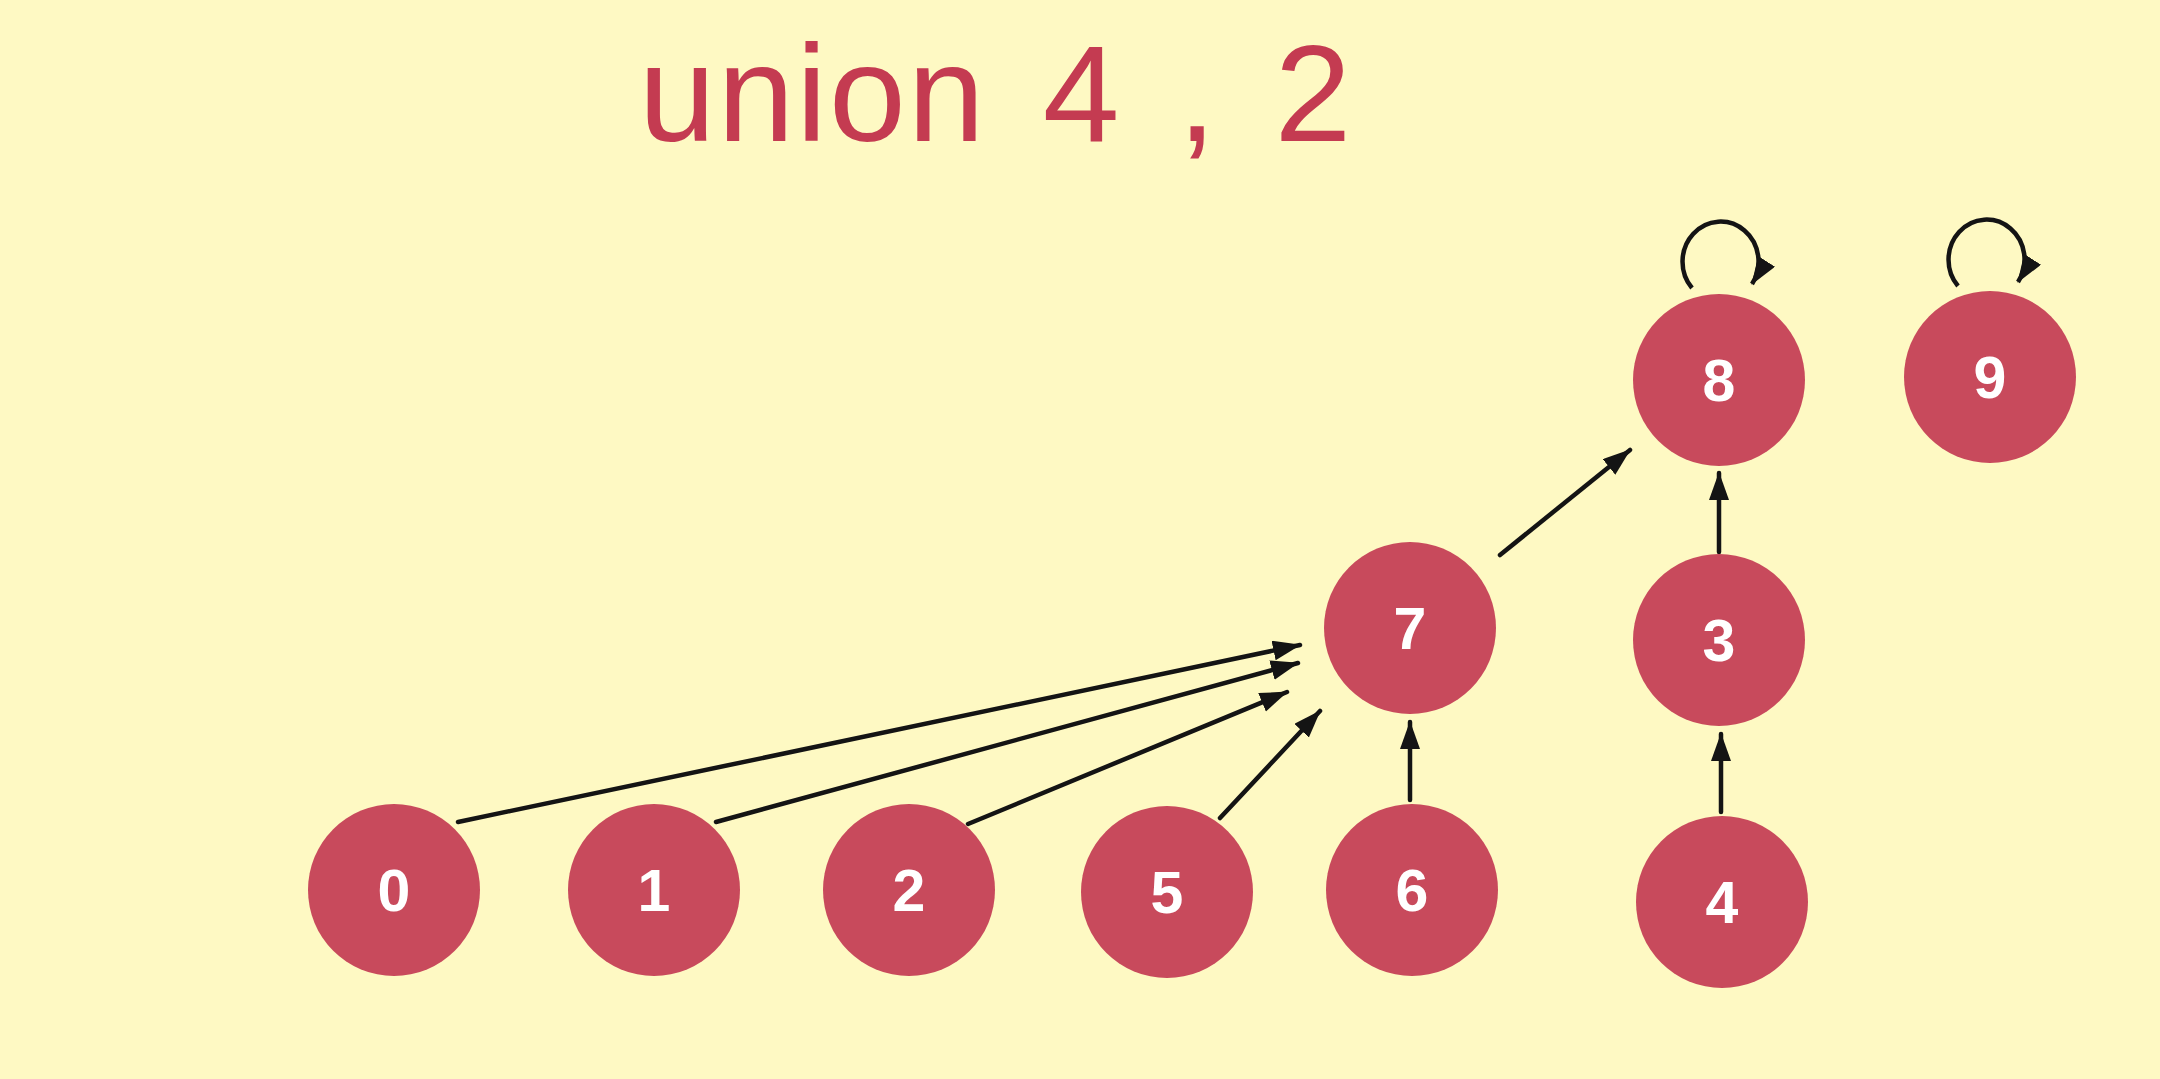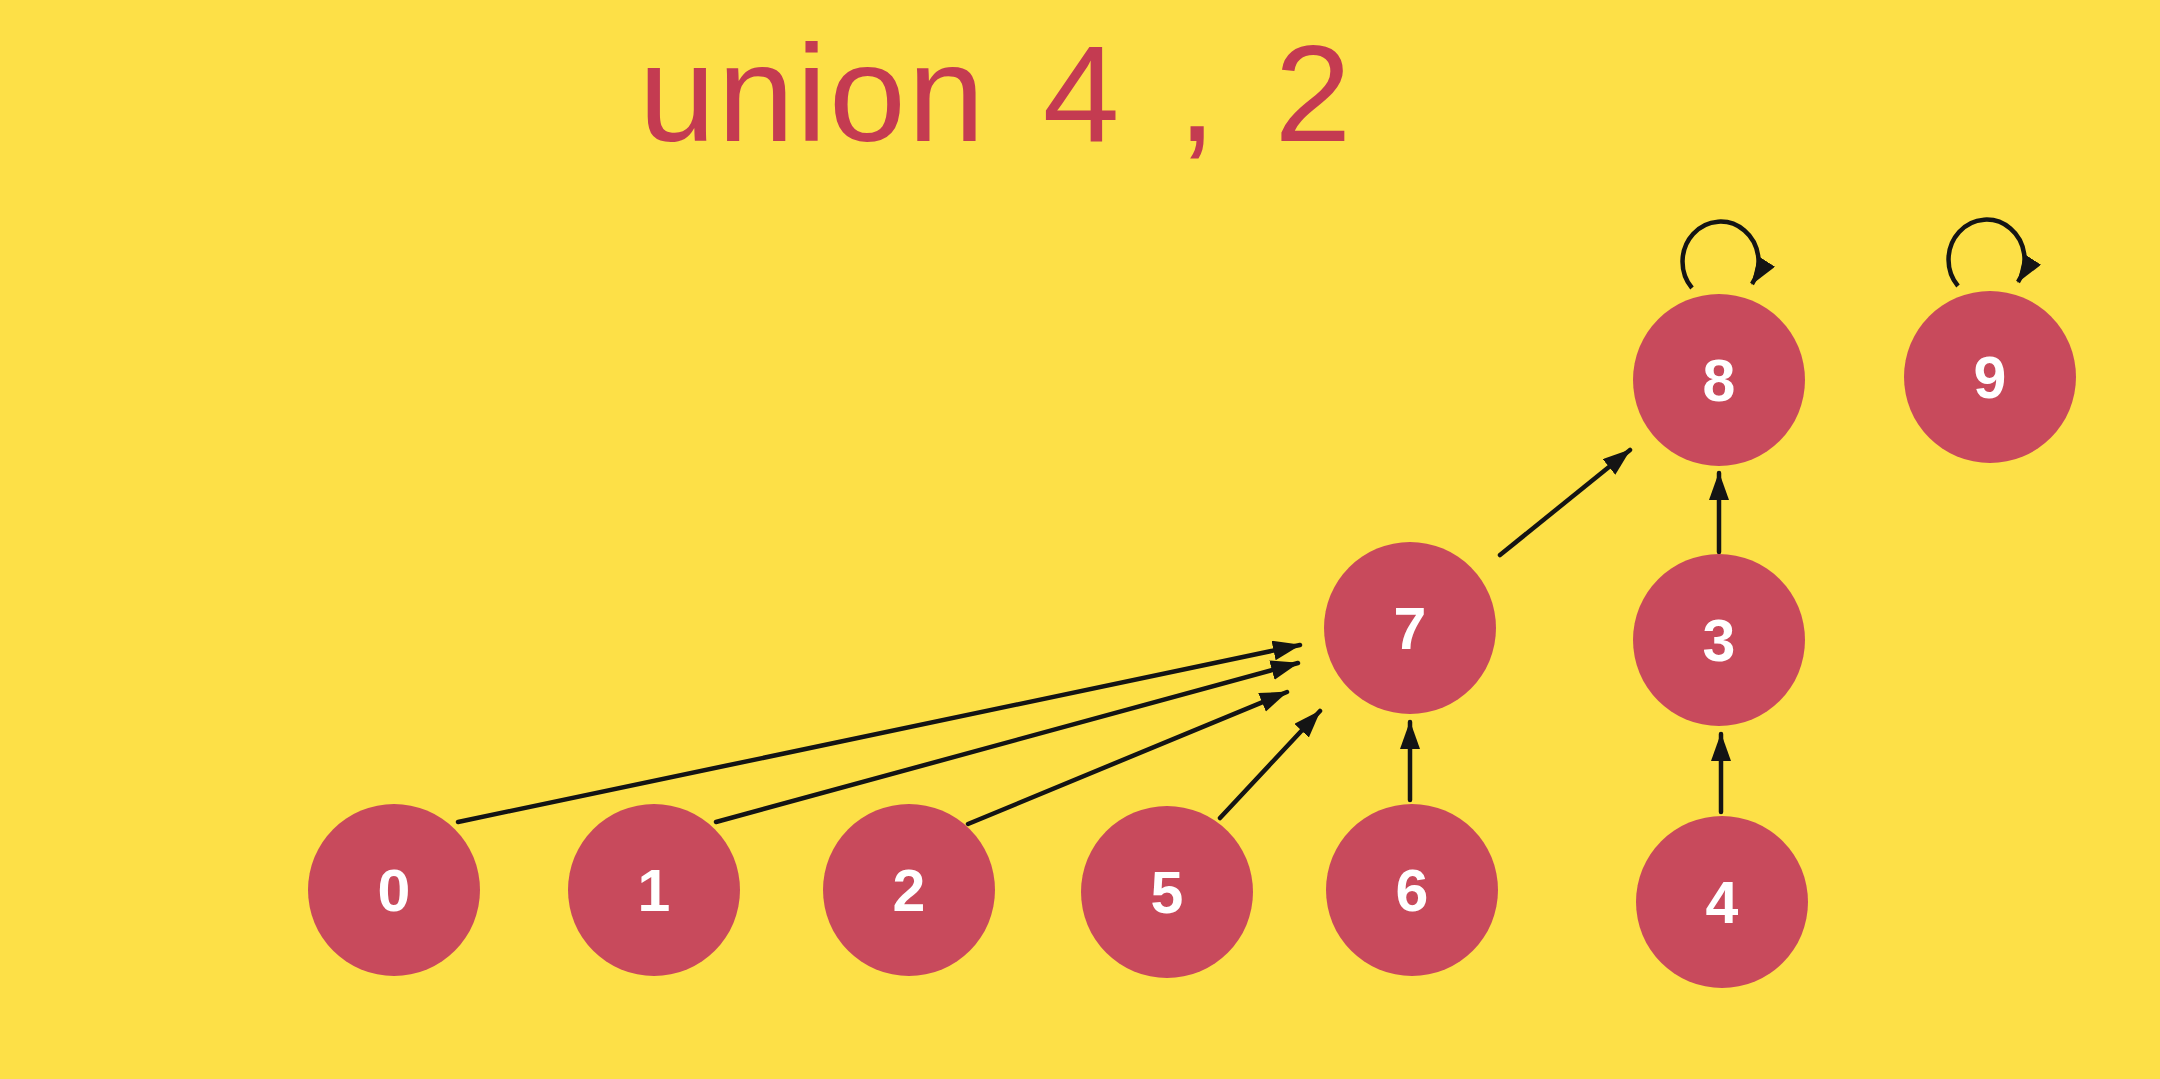--- a/index.html
+++ b/index.html
@@ -10,21 +10,21 @@
   body {
     width: 2160px;
     height: 1079px;
     overflow: hidden;
     font-family: "Liberation Sans", sans-serif;
   }
   .stage {
     position: relative;
     width: 2160px;
     height: 1079px;
-    background: #fde047;
+    background: #fef9c3;
   }
   .title {
     position: absolute;
     top: 14px;
     left: 0;
     width: 1992px;
     text-align: center;
     font-size: 138px;
     font-weight: 400;
     letter-spacing: 2px;

